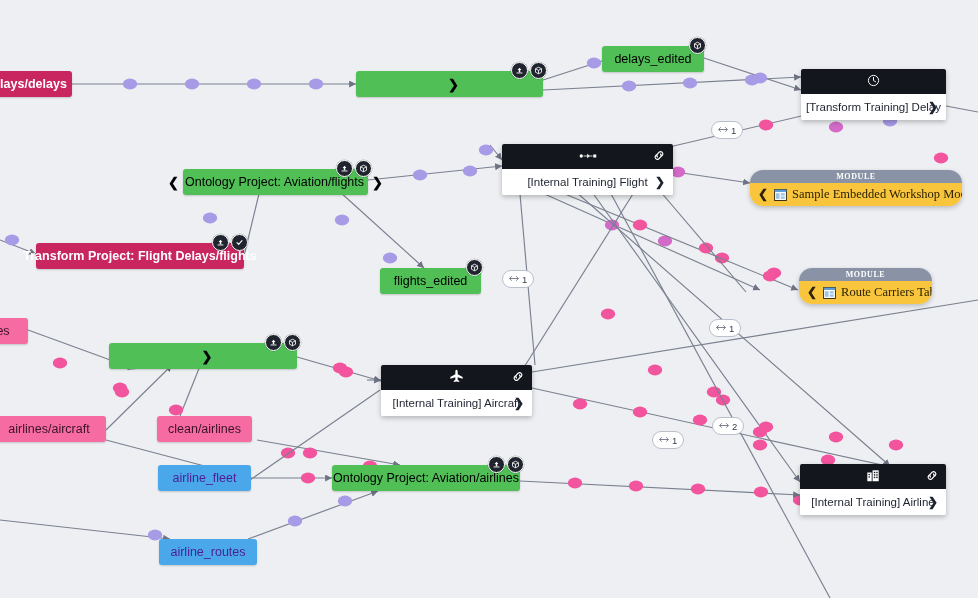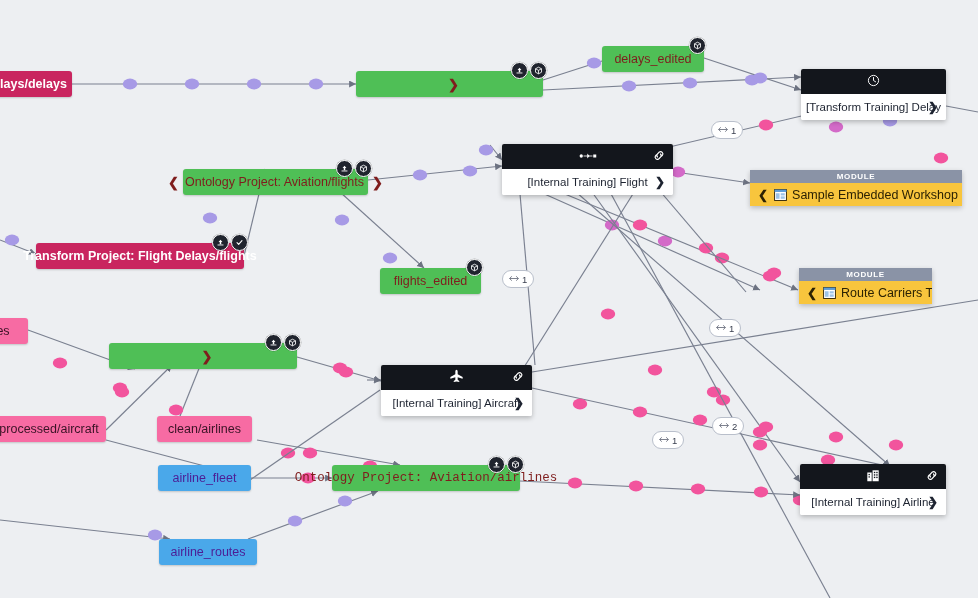--- a/index.html
+++ b/index.html
@@ -37,21 +37,21 @@
   .rect-node {
     border-radius: 3px;
     display: flex;
     align-items: center;
     justify-content: center;
     font-size: 12.5px;
     height: 26px;
     padding: 0 10px;
     box-shadow: 0 1px 2px rgba(0,0,0,0.18);
   }
-  .rect-node.green { background: #4fbf56; color: #7f1d1d; }
+  .rect-node.green { background: #4fbf56; color: #000000; }
   .rect-node.pink  { background: #f76ba3; color: #3a1326; }
   .rect-node.blue  { background: #4aa8ea; color: #4c1d95; }
   .rect-node.crimson { background: #c9255f; color: #ffffff; font-weight: 600; }
 
   .rect-node .chev-l { font-size: 13px; margin-right: 6px; font-weight: 700; }
   .rect-node .chev-r { font-size: 13px; margin-left: 8px; font-weight: 700; }
 
   
   .obj-node {
     width: 148px;
@@ -95,23 +95,24 @@
   .obj-node .obj-body .chev-r {
     position: absolute;
     right: 8px;
     font-size: 12px;
     font-weight: 700;
     color: #1d2330;
   }
 
   
   .mod-node {
-    border-radius: 0;
+    border-radius: 13px;
     box-shadow: 0 2px 5px rgba(0,0,0,0.22);
     overflow: hidden;
+    font-family: Liberation Serif, serif;
   }
   .mod-node .mod-head {
     background: #8a93a6;
     color: #ffffff;
     font-size: 8px;
     letter-spacing: 0.6px;
     text-align: center;
     height: 13px;
     line-height: 13px;
     font-weight: 700;
@@ -364,29 +365,29 @@
           </svg>
         </span>
         <span class="badge">
           <svg width="9" height="9" viewBox="0 0 12 12">
             <path d="M6 1.6 L10 3.7 V8.3 L6 10.4 L2 8.3 V3.7 Z" fill="none" stroke="#fff" stroke-width="1.1"></path>
             <path d="M2 3.7 L6 5.8 L10 3.7 M6 5.8 V10.4" stroke="#fff" stroke-width="1.1" fill="none"></path>
           </svg>
         </span>
       </div>
       <div class="node rect-node pink" style="left: -8px; top: 416px; width: 114px;">
-        <span>processed/aircraft</span>
+        <span>airlines/aircraft</span>
       </div>
       <div class="node rect-node pink" style="left: 157px; top: 416px; width: 95px; align-items: center;">
         <span>clean/airlines</span>
       </div>
       <div class="node rect-node blue" style="left: 158px; top: 465px; width: 93px;">
         <span>airline_fleet</span>
       </div>
-      <div class="node rect-node green" style="left: 332px; top: 465px; width: 188px; font-family: Liberation Mono, monospace;">
+      <div class="node rect-node green" style="left: 332px; top: 465px; width: 188px;">
         <span>Ontology Project: Aviation/airlines</span>
       </div>
       <div class="badges" style="left: 488px; top: 456px;">
         <span class="badge">
           <svg width="9" height="9" viewBox="0 0 12 12">
             <path d="M6 2.2 L8.6 5.2 H7 V8.3 H5 V5.2 H3.4 Z" fill="#fff"></path>
             <path d="M2.6 9.3 H9.4" stroke="#fff" stroke-width="1.2" stroke-linecap="round"></path>
           </svg>
         </span>
         <span class="badge">

